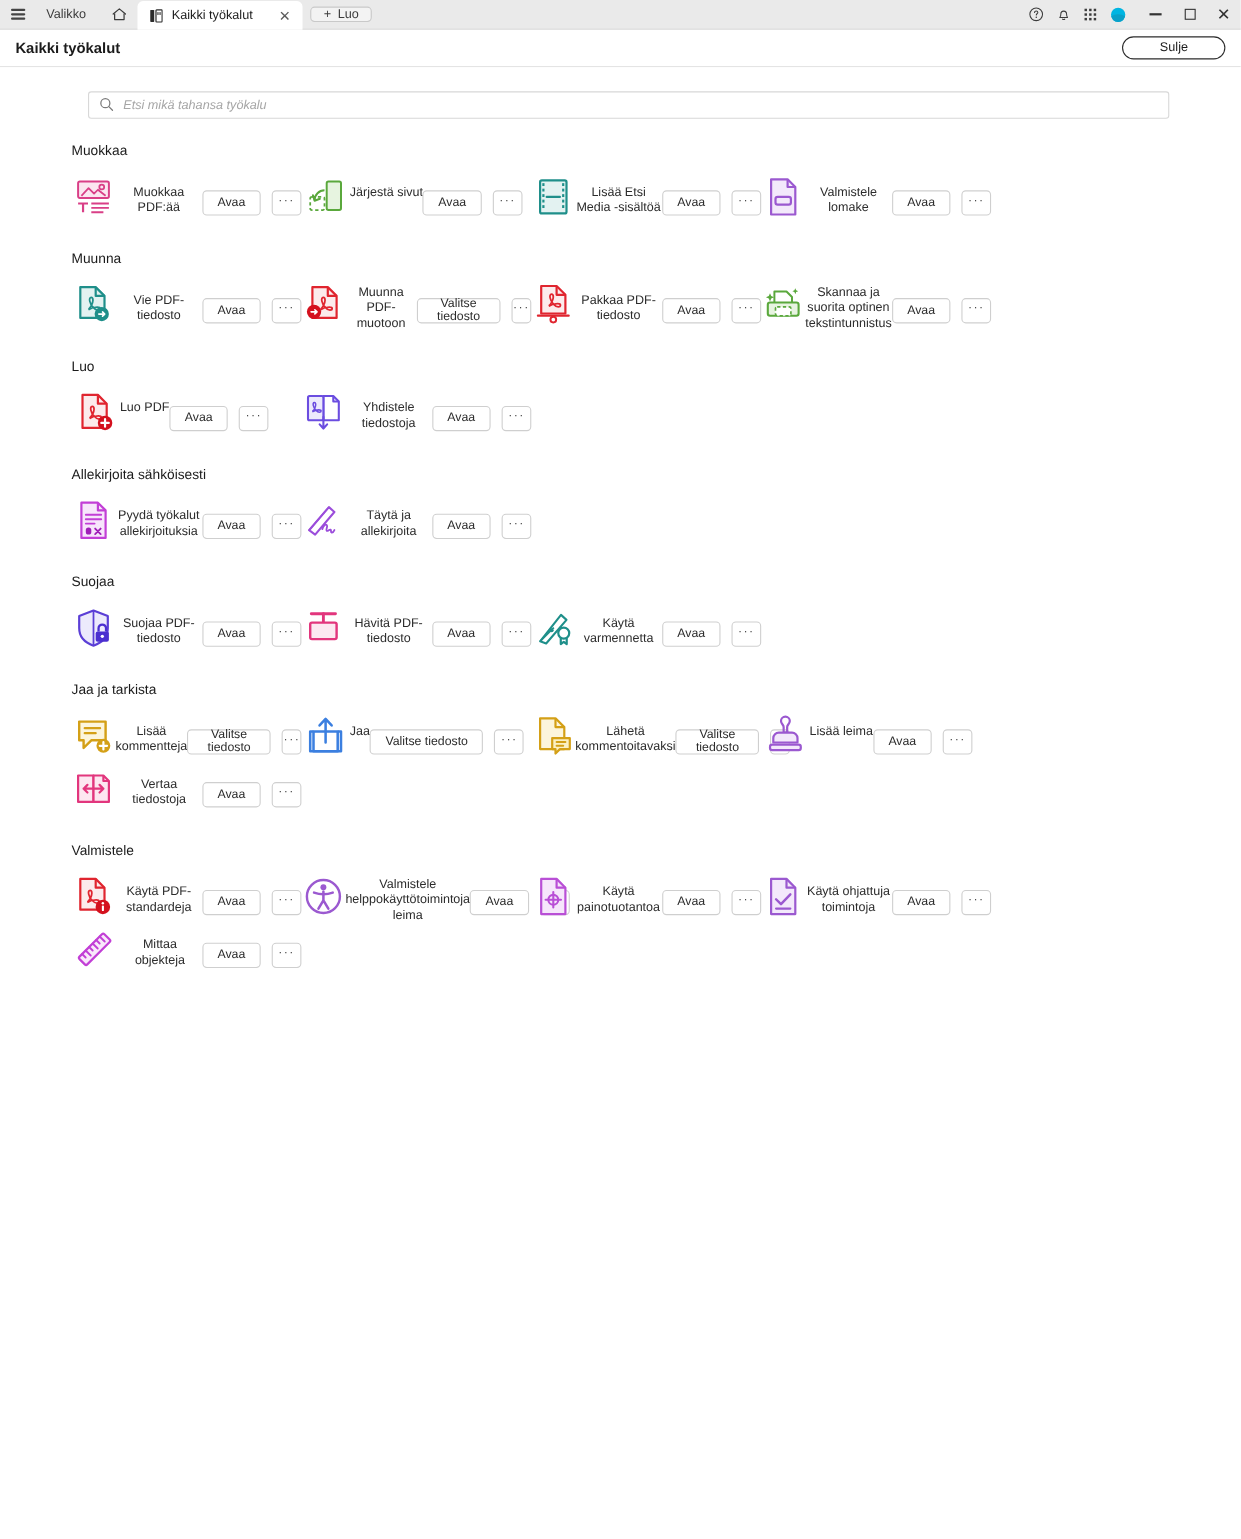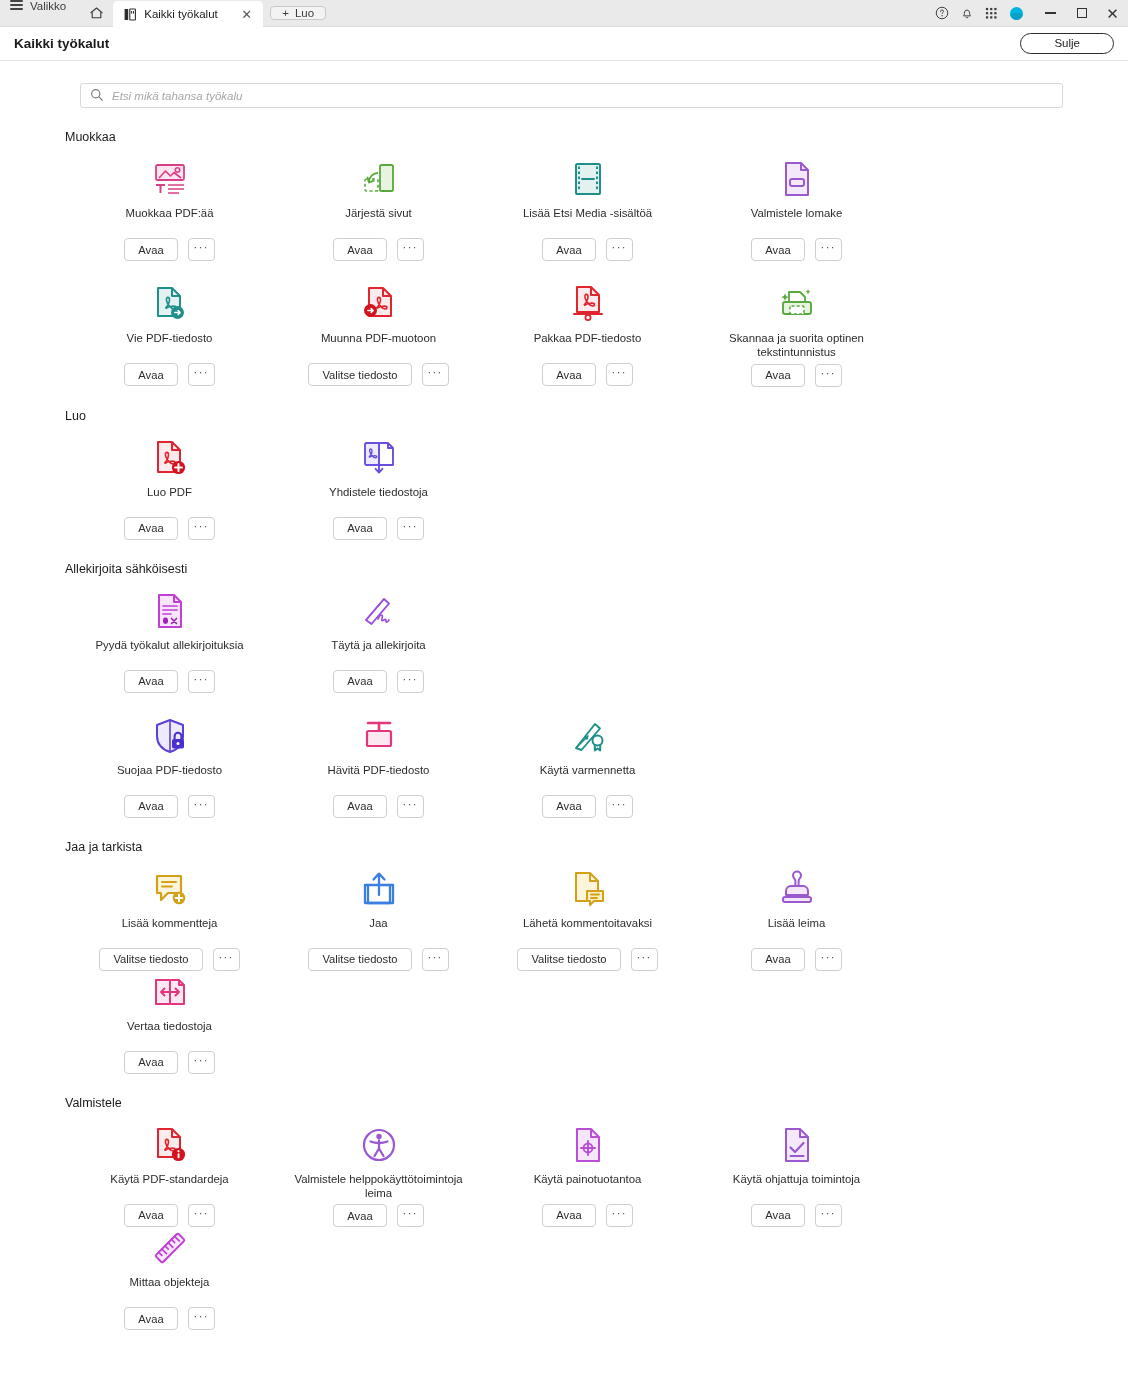--- a/index.html
+++ b/index.html
@@ -15,21 +15,21 @@
   .titlebar {
     height: 27px;
     background: #eaeaea;
     display: flex;
     align-items: stretch;
     border-bottom: 1px solid #dcdcdc;
     position: relative;
   }
   .tb-left { display: flex; align-items: center; }
   .menu-btn {
-    display: flex; align-items: flex-start; gap: 7px;
+    display: flex; align-items: center; gap: 19px;
     padding: 0 12px 0 10px;
     height: 100%;
     font-size: 11.5px; color: #3c3c3c;
   }
   .hamburger { display: flex; flex-direction: column; gap: 2.5px; width: 13px; }
   .hamburger i { display: block; height: 1.6px; background: #444; border-radius: 1px; }
   .tb-sep { width: 1px; background: #cfcfcf; margin: 5px 0; }
   .home-btn {
     width: 34px; display: flex; align-items: center; justify-content: center;
   }
@@ -115,21 +115,21 @@
   }
 
   .section { margin-top: 22px; padding: 0 33px; }
   .section-title {
     font-size: 12.5px; font-weight: normal; color: #1b1b1b;
     margin-bottom: 14px;
   }
   .grid { display: flex; flex-wrap: wrap; }
   .tool {
     width: 209px;
-    display: flex; flex-direction: column; align-items: center;
+    display: flex; flex-direction: row; align-items: center;
   }
   .tool-icon {
     height: 42px; width: 44px;
     display: flex; align-items: center; justify-content: center;
     margin-bottom: 6px;
   }
   .tool-label {
     font-size: 11.4px; color: #2c2c2c; text-align: center;
     line-height: 1.25; max-width: 185px;
     min-height: 28px;
@@ -312,20 +312,21 @@
             </div>
             <div class="tool-label">Valmistele lomake</div>
             <div class="tool-actions">
               <button class="btn-open">Avaa</button>
               <button class="btn-more">···</button>
             </div>
           </div>
         </div>
       </div>
       <div class="section">
+        <div class="section-title">Muunna</div>
         <div class="grid">
           <div class="tool">
             <div class="tool-icon">
               <svg width="40" height="40" viewBox="0 0 40 40">
     <path d="M8 4h14l8 8v20H8z" fill="#e3f2f1" stroke="#1f8f8a" stroke-width="2" stroke-linejoin="round"></path>
     <path d="M22 4v8h8" fill="none" stroke="#1f8f8a" stroke-width="2" stroke-linejoin="round"></path>
     <path d="M15.5 24c2-1.5 4-5.5 4-8 0-1.6-.6-2.6-1.6-2.6-1.3 0-1.7 1.4-1.3 3.4.8 4 4.8 8.2 7.4 8.2 1.3 0 2-.6 2-1.5 0-1-1-1.4-2.6-1.4-2.6 0-5.6.8-8 2.4" fill="none" stroke="#1f8f8a" stroke-width="1.6"></path>
     <circle cx="27.5" cy="28.5" r="6.5" fill="#1f8f8a"></circle>
     <path d="M24.8 28.5h5.2M28.2 26.6l2 1.9-2 1.9" fill="none" stroke="#fff" stroke-width="1.5" stroke-linecap="round" stroke-linejoin="round"></path>
   </svg>
@@ -452,20 +453,21 @@
             </div>
             <div class="tool-label">Täytä ja allekirjoita</div>
             <div class="tool-actions">
               <button class="btn-open">Avaa</button>
               <button class="btn-more">···</button>
             </div>
           </div>
         </div>
       </div>
       <div class="section">
+        <div class="section-title">Suojaa</div>
         <div class="grid">
           <div class="tool">
             <div class="tool-icon">
               <svg width="40" height="40" viewBox="0 0 40 40">
     <path d="M20 4 7 9v11c0 8 5.5 13.5 13 16 7.5-2.5 13-8 13-16V9z" fill="#eceafc" stroke="#5b3fd6" stroke-width="2" stroke-linejoin="round"></path>
     <path d="M20 4v32" stroke="#5b3fd6" stroke-width="1.6"></path>
     <rect x="22" y="23" width="12" height="9.5" rx="1.8" fill="#4b2fd0"></rect>
     <path d="M24.6 23v-2.8a3.4 3.4 0 0 1 6.8 0V23" fill="none" stroke="#4b2fd0" stroke-width="2.1"></path>
     <circle cx="28" cy="27.5" r="1.5" fill="#fff"></circle>
   </svg>

